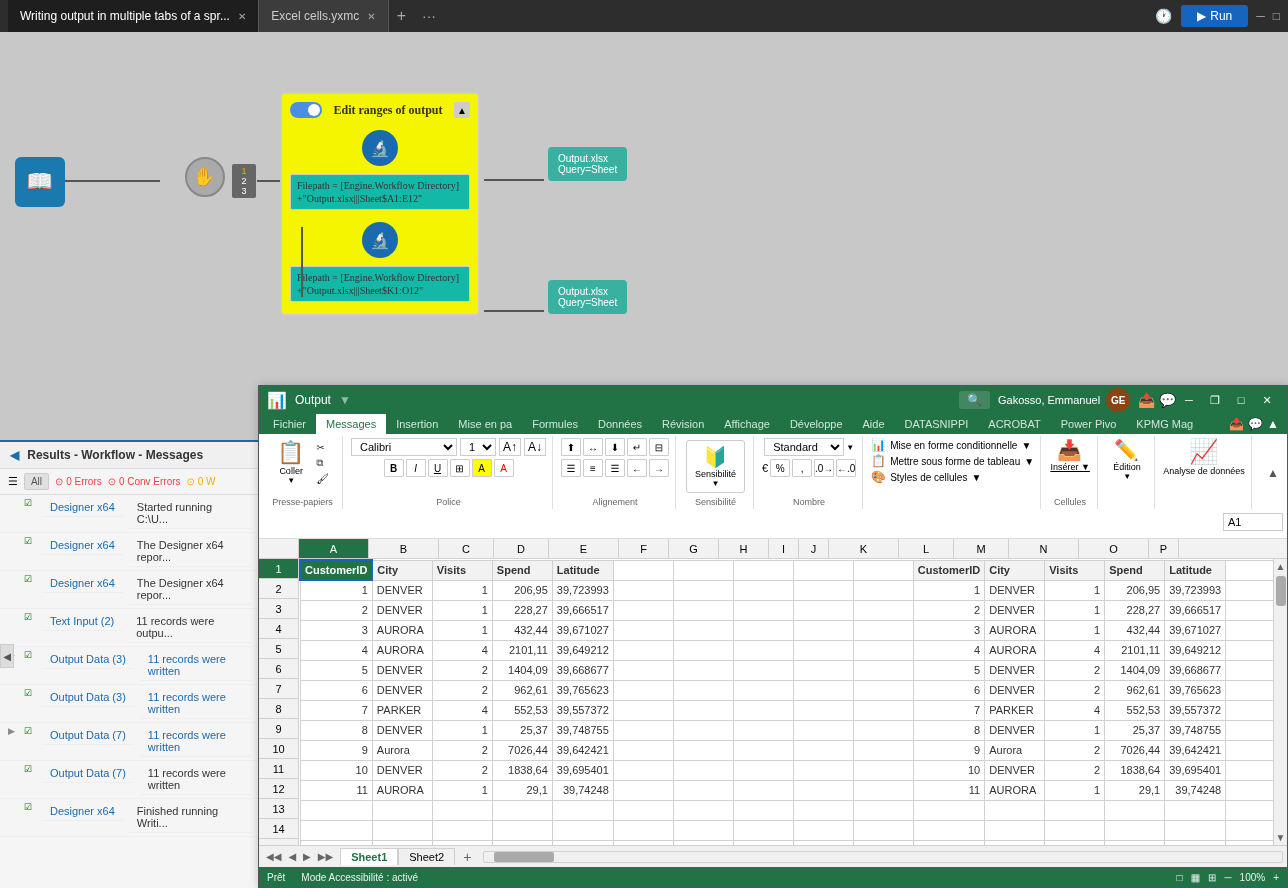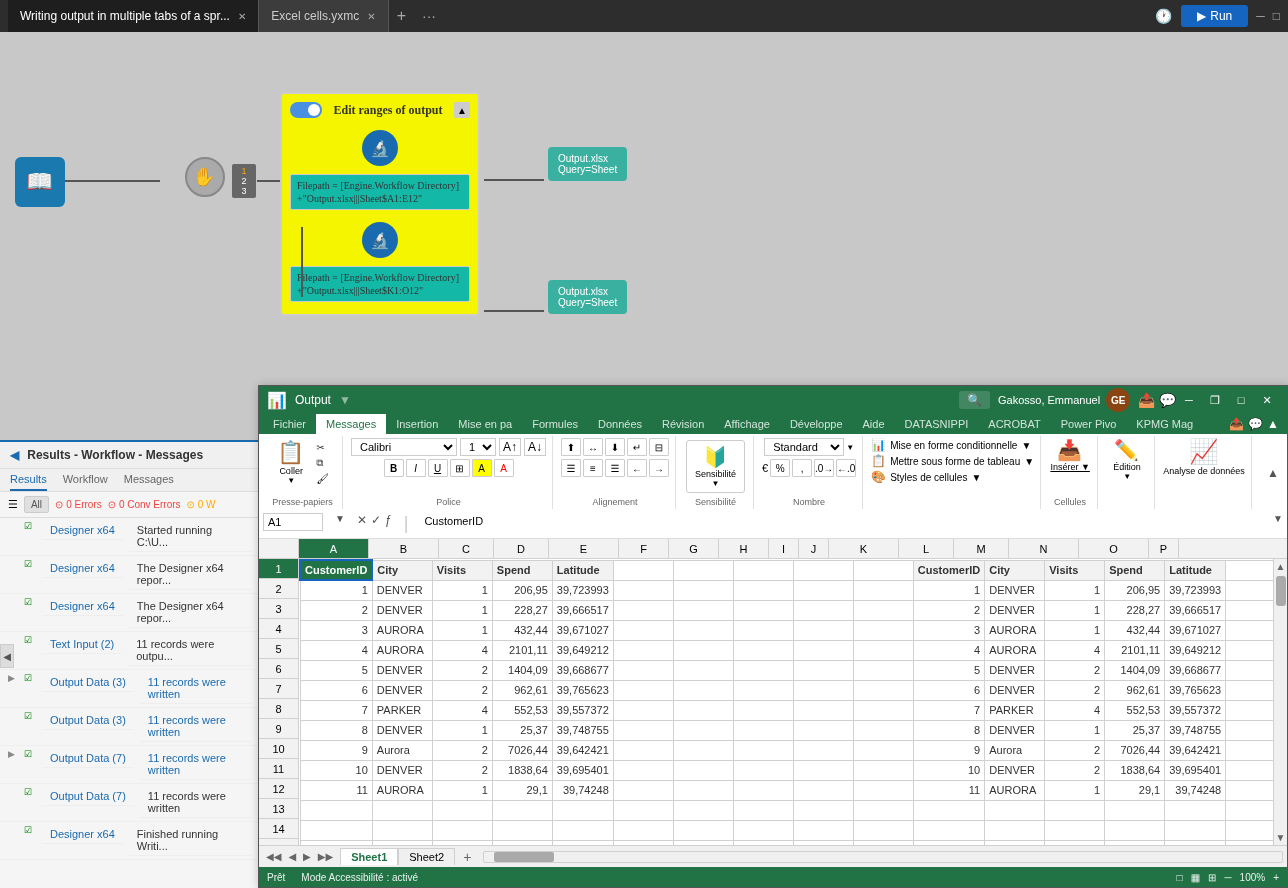--- a/index.html
+++ b/index.html
@@ -63,21 +63,21 @@
     .ribbon-tab.active { background: #fff; color: #217346; }
     .ribbon-content { display: flex; align-items: stretch; padding: 2px 4px; gap: 2px; min-height: 68px; }
     .ribbon-group { display: flex; flex-direction: column; align-items: center; padding: 2px 6px; border-right: 1px solid #e0e0e0; min-width: 60px; }
     .ribbon-group-label { font-size: 9px; color: #666; margin-top: auto; padding-top: 2px; text-align: center; }
     .font-selector { background: white; border: 1px solid #ccc; padding: 1px 4px; font-size: 11px; width: 106px; cursor: pointer; }
     .size-selector { background: white; border: 1px solid #ccc; padding: 1px 4px; font-size: 11px; width: 36px; cursor: pointer; }
     .format-row { display: flex; gap: 2px; margin-top: 2px; }
     .fmt-btn { width: 20px; height: 18px; border: 1px solid #ccc; background: white; cursor: pointer; display: flex; align-items: center; justify-content: center; font-size: 10px; border-radius: 1px; }
 
     
-    .formula-bar { display: flex; align-items: flex-start; padding: 2px 4px; border-bottom: 1px solid #ddd; gap: 12px; background: #fff; height: 28px; }
+    .formula-bar { display: flex; align-items: flex-end; padding: 2px 4px; border-bottom: 1px solid #ddd; gap: 12px; background: #fff; height: 28px; flex-direction: column; }
     .cell-ref { width: 60px; border: 1px solid #ccc; padding: 2px 4px; font-size: 11px; background: white; }
     .formula-icons { display: flex; gap: 4px; color: #555; font-size: 12px; }
     .formula-input { flex: 1; border: none; outline: none; font-size: 11px; padding: 2px 4px; }
 
     
     .excel-grid-wrapper { flex: 1; overflow: hidden; display: flex; flex-direction: column; }
     .grid-table { border-collapse: collapse; white-space: nowrap; }
     .grid-table td { border: 1px solid #d0d0d0; height: 20px; min-width: 60px; padding: 0 4px; font-size: 11px; color: #333; background: white; }
     .grid-table td.selected-cell { background: #e8f0fe; border: 2px solid #1565c0; }
     .grid-table .num { text-align: right; }
@@ -169,25 +169,20 @@
 
   <svg style="position:absolute;left:300px;top:195px;width:4px;height:70px;">
     <line x1="2" y1="0" x2="2" y2="70" stroke="#555" stroke-width="2"></line>
   </svg>
 </div>
 
 <div class="bottom-panel">
   <div class="bottom-panel-header">
     <span style="color:#1a6ab0;cursor:pointer;">◀</span>
     <span>Results - Workflow - Messages</span>
-  </div>
-  <div class="bottom-tabs">
-    <div class="bottom-tab active">Results</div>
-    <div class="bottom-tab">Workflow</div>
-    <div class="bottom-tab">Messages</div>
   </div>
   <div class="results-toolbar">
     <span style="cursor:pointer;">☰</span>
     <button class="filter-btn">All</button>
     <span style="color:#e44;font-size:10px;">⊙ 0 Errors</span>
     <span style="color:#e44;font-size:10px;">⊙ 0 Conv Errors</span>
     <span style="color:#fa0;font-size:10px;">⊙ 0 W</span>
   </div>
   <div class="results-list">
     <div class="result-row">

